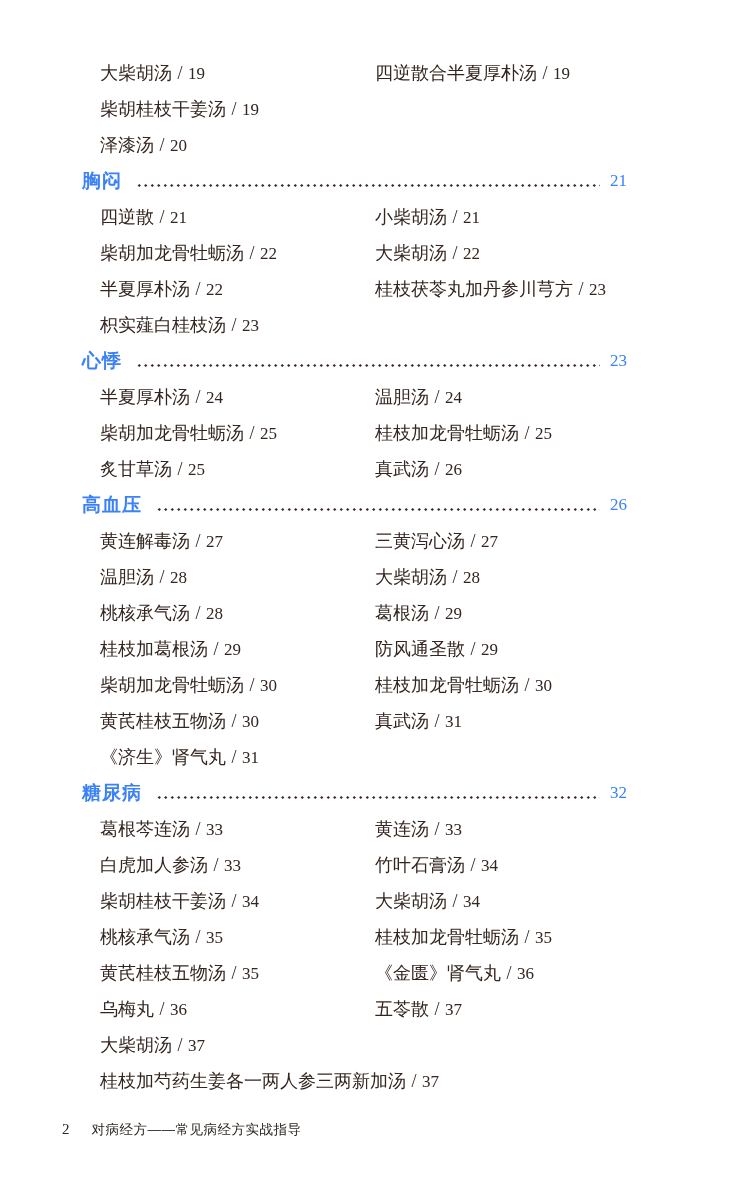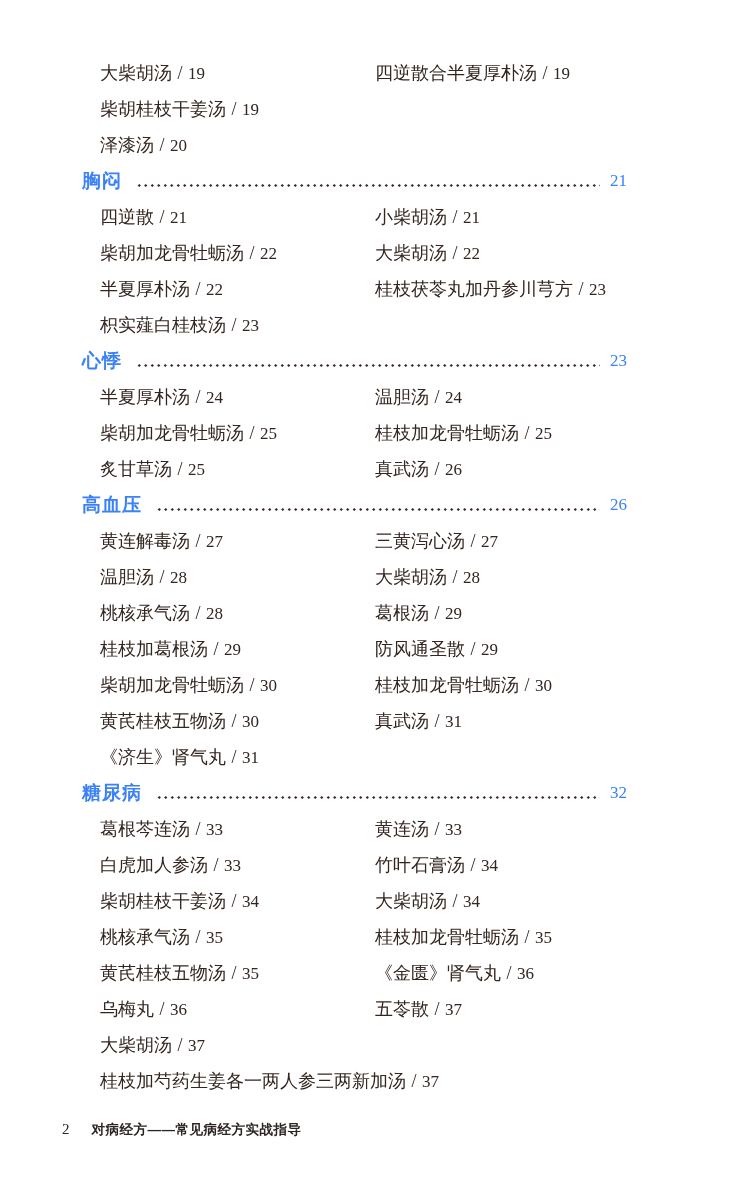--- a/index.html
+++ b/index.html
@@ -69,21 +69,21 @@
     display: flex;
     align-items: baseline;
   }
   .footer-num {
     font-size: 15px;
     margin-right: 22px;
     color: #2b2420;
   }
   .footer-title {
     font-size: 13.5px;
-    font-weight: 700;
+    font-weight: 400;
     letter-spacing: 0.5px;
     color: #2b2420;
     font-family: "Liberation Sans", "DejaVu Sans", sans-serif;
   }
 </style>
 </head>
 <body>
 
 <div class="page">
   <main class="toc" id="toc">

